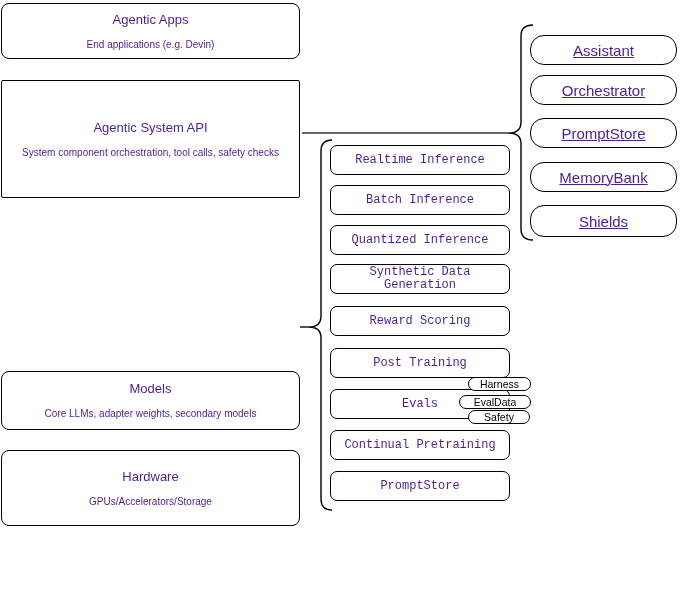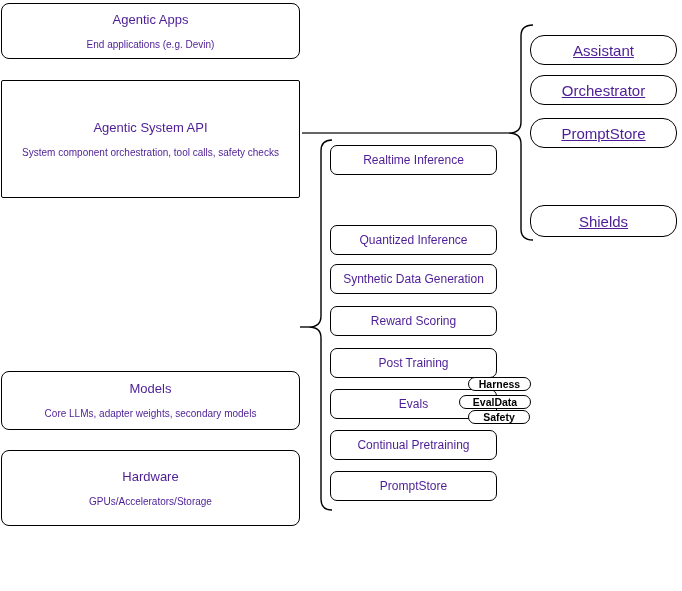--- a/index.html
+++ b/index.html
@@ -43,25 +43,26 @@
     white-space: nowrap;
   }
   .lbox .subtitle {
     font-size: 10px;
     line-height: 12px;
     margin-top: 12px;
     white-space: nowrap;
   }
   .mbox {
     left: 330px;
-    width: 167px;
+    width: 180px;
     height: 30px;
     border-radius: 7px;
     font-size: 12px;
     line-height: 13px;
+    font-family: Liberation Mono, monospace;
   }
   .rbox {
     left: 530px;
     width: 147px;
     height: 30px;
     border-radius: 14px;
     font-size: 15px;
     line-height: 13px;
     text-decoration: underline;
   }
@@ -72,21 +73,20 @@
     border: 1.2px solid #000000;
     border-radius: 9px;
     height: 14px;
     font-size: 10.5px;
     line-height: 12px;
     display: flex;
     align-items: center;
     justify-content: center;
     color: #000000;
     z-index: 3;
-    font-weight: bold;
   }
   .node { z-index: 2; }
 </style>
 </head>
 <body>
 
 <div class="canvas">
 
   <svg class="overlay" viewBox="0 0 682 591" xmlns="http://www.w3.org/2000/svg">
 
@@ -117,20 +117,23 @@
 
   <div class="node lbox" style="top:450px; height:76px; border-radius:8px">
     <div class="title">Hardware</div>
     <div class="subtitle">GPUs/Accelerators/Storage</div>
   </div>
 
 
   <div class="node mbox" style="top:145px">
     <span>Realtime Inference</span>
   </div>
+  <div class="node mbox" style="top:185px">
+    <span>Batch Inference</span>
+  </div>
   <div class="node mbox" style="top:225px">
     <span>Quantized Inference</span>
   </div>
   <div class="node mbox" style="top:264px">
     <span>Synthetic Data Generation</span>
   </div>
   <div class="node mbox" style="top:306px">
     <span>Reward Scoring</span>
   </div>
   <div class="node mbox" style="top:348px">
@@ -152,17 +155,20 @@
 
   <div class="node rbox" style="top:35px">
     <span>Assistant</span>
   </div>
   <div class="node rbox" style="top:75px">
     <span>Orchestrator</span>
   </div>
   <div class="node rbox" style="top:118px">
     <span>PromptStore</span>
   </div>
+  <div class="node rbox" style="top:162px">
+    <span>MemoryBank</span>
+  </div>
   <div class="node rbox" style="top:205px; height:32px">
     <span>Shields</span>
   </div>
 
 </div>
 
 </body></html>

